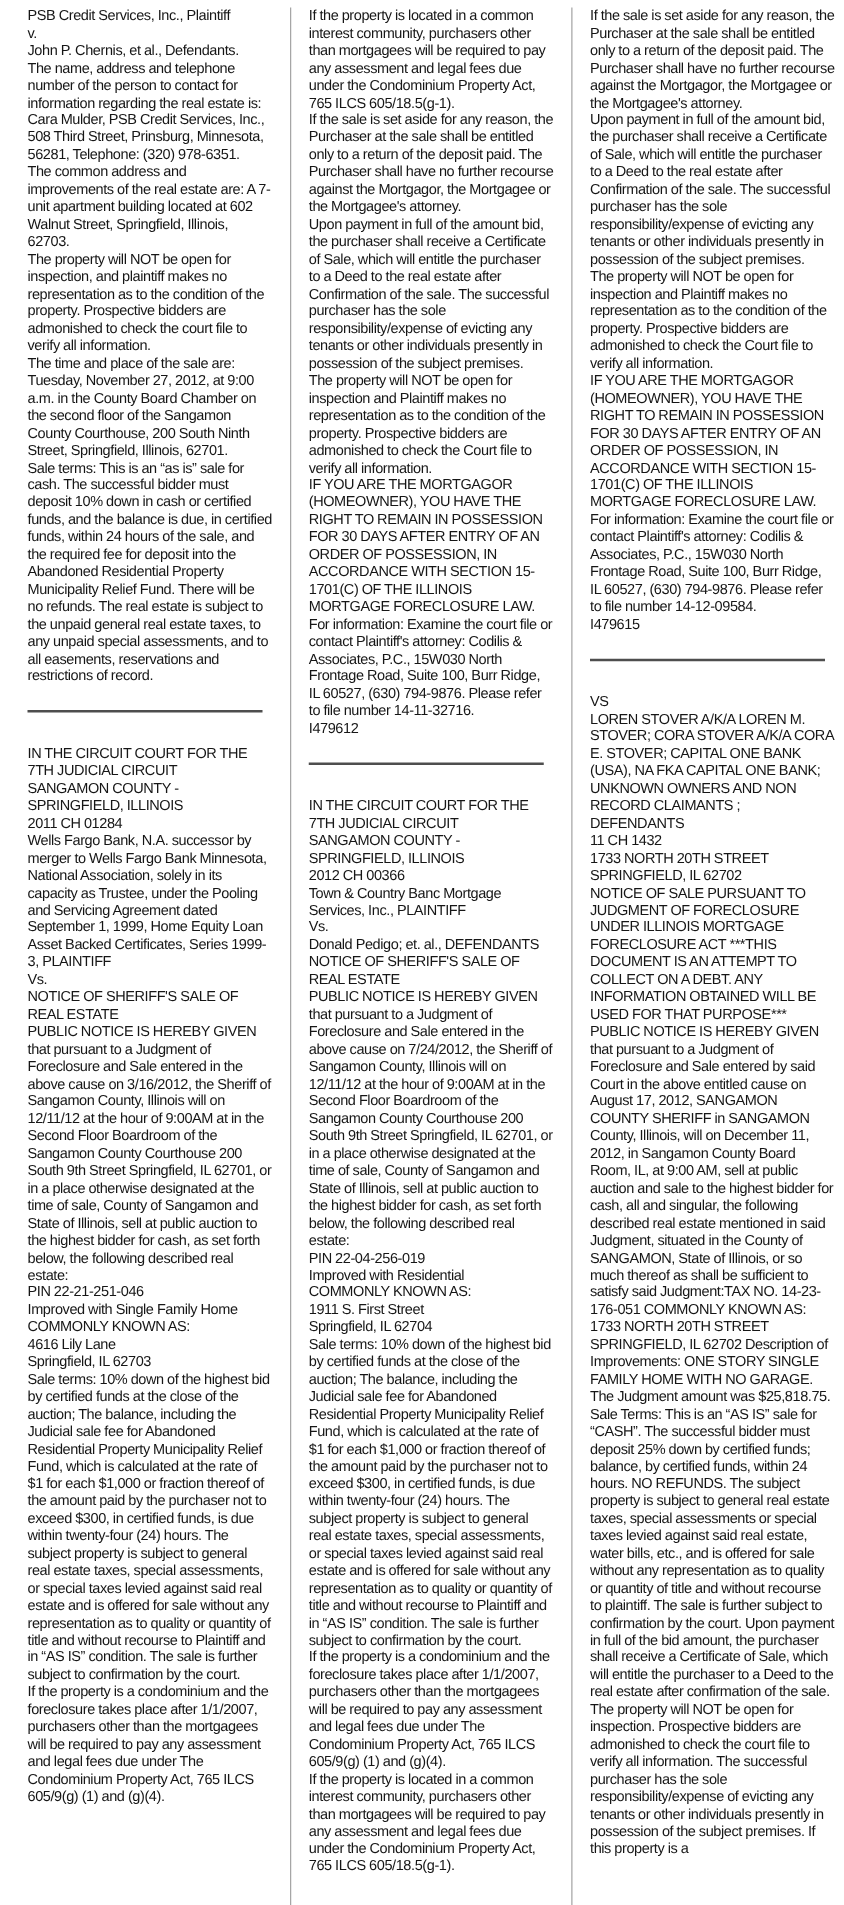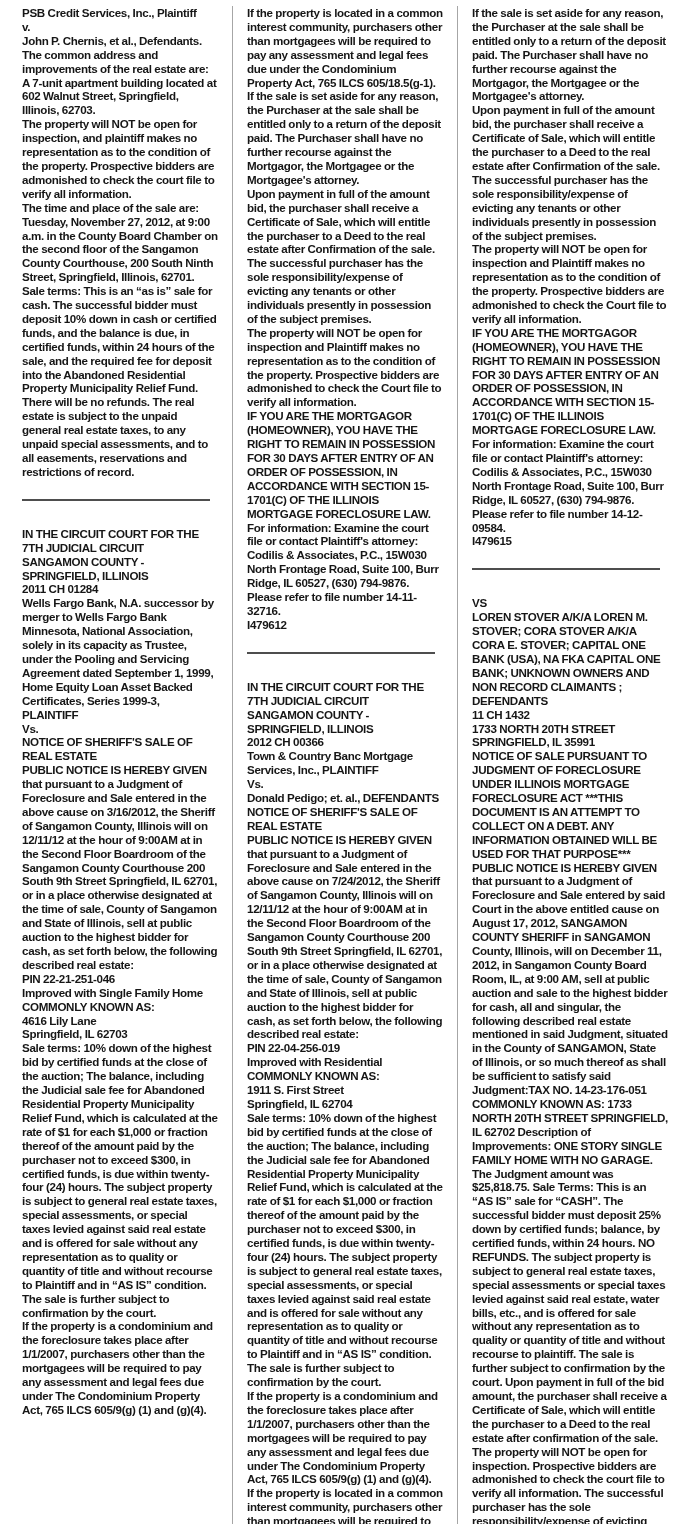--- a/index.html
+++ b/index.html
@@ -21,21 +21,21 @@
     box-sizing: border-box;
     padding: 6px 0 0 22px;
   }
   .column {
     width: 196px;
     flex: 0 0 196px;
     color: #161616;
     font-size: 11.6px;
     line-height: 13.9px;
     letter-spacing: -0.32px;
-    font-weight: 700;
+    font-weight: 400;
     -webkit-font-smoothing: antialiased;
   }
   .col-divider {
     flex: 0 0 1px;
     width: 1px;
     background: #a6a6a6;
     margin: 0 14px;
     height: 1524px;
   }
   .para {
@@ -52,20 +52,21 @@
   }
 </style>
 </head>
 <body>
 
 <div class="page">
   <div class="column">
       <p class="para">PSB Credit Services, Inc., Plaintiff</p>
       <p class="para">v.</p>
       <p class="para">John P. Chernis, et al., Defendants.</p>
+      <p class="para">The name, address and telephone number of the person to contact for information regarding the real estate is: Cara Mulder, PSB Credit Services, Inc., 508 Third Street, Prinsburg, Minnesota, 56281, Telephone: (320) 978-6351.</p>
       <p class="para">The common address and improvements of the real estate are: A 7-unit apartment building located at 602 Walnut Street, Springfield, Illinois, 62703.</p>
       <p class="para">The property will NOT be open for inspection, and plaintiff makes no representation as to the condition of the property. Prospective bidders are admonished to check the court file to verify all information.</p>
       <p class="para">The time and place of the sale are: Tuesday, November 27, 2012, at 9:00 a.m. in the County Board Chamber on the second floor of the Sangamon County Courthouse, 200 South Ninth Street, Springfield, Illinois, 62701.</p>
       <p class="para">Sale terms: This is an “as is” sale for cash. The successful bidder must deposit 10% down in cash or certified funds, and the balance is due, in certified funds, within 24 hours of the sale, and the required fee for deposit into the Abandoned Residential Property Municipality Relief Fund. There will be no refunds. The real estate is subject to the unpaid general real estate taxes, to any unpaid special assessments, and to all easements, reservations and restrictions of record.</p>
       <div class="notice-rule"></div>
       <p class="para">IN THE CIRCUIT COURT FOR THE 7TH JUDICIAL CIRCUIT</p>
       <p class="para">SANGAMON COUNTY - SPRINGFIELD, ILLINOIS</p>
       <p class="para">2011 CH 01284</p>
       <p class="para">Wells Fargo Bank, N.A. successor by merger to Wells Fargo Bank Minnesota, National Association, solely in its capacity as Trustee, under the Pooling and Servicing Agreement dated September 1, 1999, Home Equity Loan Asset Backed Certificates, Series 1999-3, PLAINTIFF</p>
       <p class="para">Vs.</p>
@@ -112,17 +113,17 @@
       <p class="para">Upon payment in full of the amount bid, the purchaser shall receive a Certificate of Sale, which will entitle the purchaser to a Deed to the real estate after Confirmation of the sale.  The successful purchaser has the sole responsibility/expense of evicting any tenants or other individuals presently in possession of the subject premises.</p>
       <p class="para">The property will NOT be open for inspection and Plaintiff makes no representation as to the condition of the property. Prospective bidders are admonished to check the Court file to verify all information.</p>
       <p class="para">IF YOU ARE THE MORTGAGOR (HOMEOWNER), YOU HAVE THE RIGHT TO REMAIN IN POSSESSION FOR 30 DAYS AFTER ENTRY OF AN ORDER OF POSSESSION, IN ACCORDANCE WITH SECTION 15-1701(C) OF THE ILLINOIS MORTGAGE FORECLOSURE LAW.</p>
       <p class="para">For information: Examine the court file or contact Plaintiff's attorney: Codilis &amp; Associates, P.C., 15W030 North Frontage Road, Suite 100, Burr Ridge, IL 60527, (630) 794-9876. Please refer to file number 14-12-09584.</p>
       <p class="para">I479615</p>
       <div class="notice-rule"></div>
       <p class="para">VS</p>
       <p class="para">LOREN STOVER A/K/A LOREN M. STOVER; CORA STOVER A/K/A CORA E. STOVER; CAPITAL ONE BANK (USA), NA FKA CAPITAL ONE BANK; UNKNOWN OWNERS AND NON RECORD CLAIMANTS ;</p>
       <p class="para">DEFENDANTS</p>
       <p class="para">11 CH 1432</p>
-      <p class="para">1733 NORTH 20TH STREET SPRINGFIELD, IL 35991</p>
+      <p class="para">1733 NORTH 20TH STREET SPRINGFIELD, IL 62702</p>
       <p class="para">NOTICE OF SALE PURSUANT TO JUDGMENT OF FORECLOSURE UNDER ILLINOIS MORTGAGE FORECLOSURE ACT ***THIS DOCUMENT IS AN ATTEMPT TO COLLECT ON A DEBT. ANY INFORMATION OBTAINED WILL BE USED FOR THAT PURPOSE*** PUBLIC NOTICE IS HEREBY GIVEN that pursuant to a Judgment of Foreclosure and Sale entered by said Court in the above entitled cause on August 17, 2012, SANGAMON COUNTY SHERIFF in SANGAMON County, Illinois, will on December 11, 2012, in Sangamon County Board Room, IL, at 9:00 AM, sell at public auction and sale to the highest bidder for cash, all and singular, the following described real estate mentioned in said Judgment, situated in the County of SANGAMON, State of Illinois, or so much thereof as shall be sufficient to satisfy said Judgment:TAX NO. 14-23-176-051 COMMONLY KNOWN AS: 1733 NORTH 20TH STREET SPRINGFIELD, IL 62702 Description of Improvements: ONE STORY SINGLE FAMILY HOME WITH NO GARAGE. The Judgment amount was $25,818.75. Sale Terms: This is an “AS IS” sale for “CASH”. The successful bidder must deposit 25% down by certified funds; balance, by certified funds, within 24 hours. NO REFUNDS. The subject property is subject to general real estate taxes, special assessments or special taxes levied against said real estate, water bills, etc., and is offered for sale without any representation as to quality or quantity of title and without recourse to plaintiff. The sale is further subject to confirmation by the court. Upon payment in full of the bid amount, the purchaser shall receive a Certificate of Sale, which will entitle the purchaser to a Deed to the real estate after confirmation of the sale. The property will NOT be open for inspection. Prospective bidders are admonished to check the court file to verify all information. The successful purchaser has the sole responsibility/expense of evicting any tenants or other individuals presently in possession of the subject premises. If this property is a</p>
     </div>
 
 </div>
 
 </body></html>

